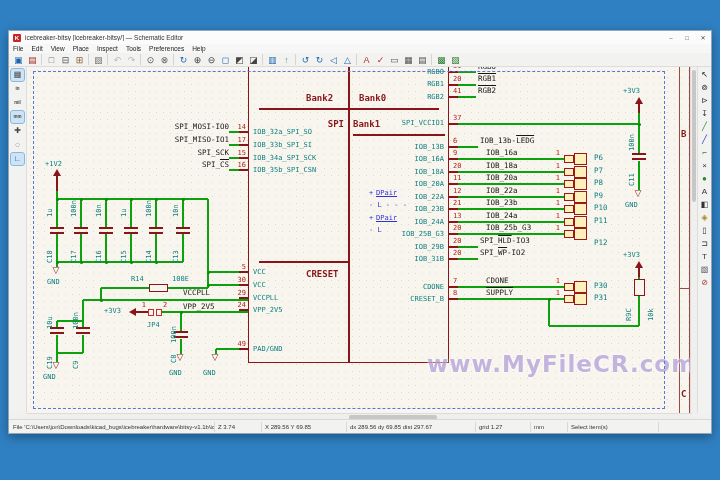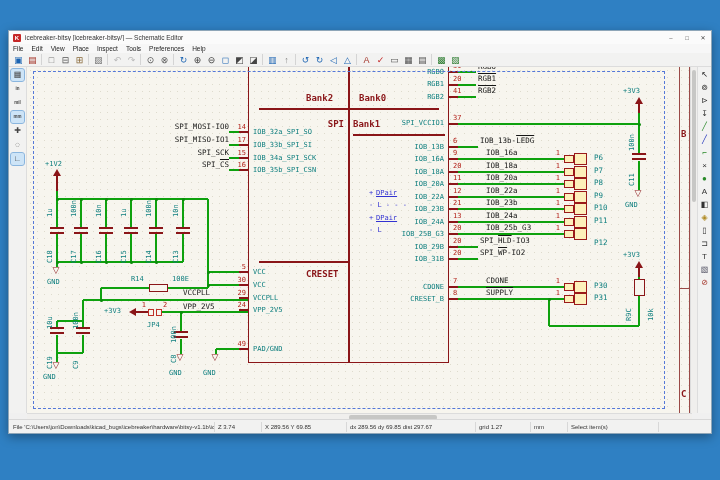--- a/index.html
+++ b/index.html
@@ -439,20 +439,21 @@
           <div class="lbl teal" style="left: 45px; top: 262px; transform-origin: 0px 0px; transform: rotate(-90deg);"><span>100n</span></div>
           <div class="lbl teal" style="left: 45px; top: 302px; transform-origin: 0px 0px; transform: rotate(-90deg);"><span>C9</span></div>
           <div class="lbl teal" style="left: 143px; top: 276px; transform-origin: 0px 0px; transform: rotate(-90deg);"><span>100n</span></div>
           <div class="lbl teal" style="left: 143px; top: 296px; transform-origin: 0px 0px; transform: rotate(-90deg);"><span>C8</span></div>
           <div class="lbl teal" style="left: 601px; top: 84px; transform-origin: 0px 0px; transform: rotate(-90deg);"><span>100n</span></div>
           <div class="lbl teal" style="left: 601px; top: 119px; transform-origin: 0px 0px; transform: rotate(-90deg);"><span>C11</span></div>
           <div class="lbl teal" style="left: 598px; top: 254px; transform-origin: 0px 0px; transform: rotate(-90deg);"><span>R9C</span></div>
           <div class="lbl teal" style="left: 620px; top: 254px; transform-origin: 0px 0px; transform: rotate(-90deg);"><span>10k</span></div>
           <div class="lbl bank" style="left: 654px; top: 62px;"><span>B</span></div>
           <div class="lbl bank" style="left: 654px; top: 322px;"><span>C</span></div>
+          <div class="lbl wm" style="left: 400px; top: 284px;"><span>www.MyFileCR.com</span></div>
         </div>
       <div id="selrect"></div>
     </div>
 
     <div id="vscroll">
       <div id="vthumb"></div>
     </div>
     <div id="toolbar-right">
         <div class="ricon" style="color: rgb(34, 34, 34);">↖</div>
         <div class="ricon" style="color: rgb(34, 34, 34);">⊚</div>

